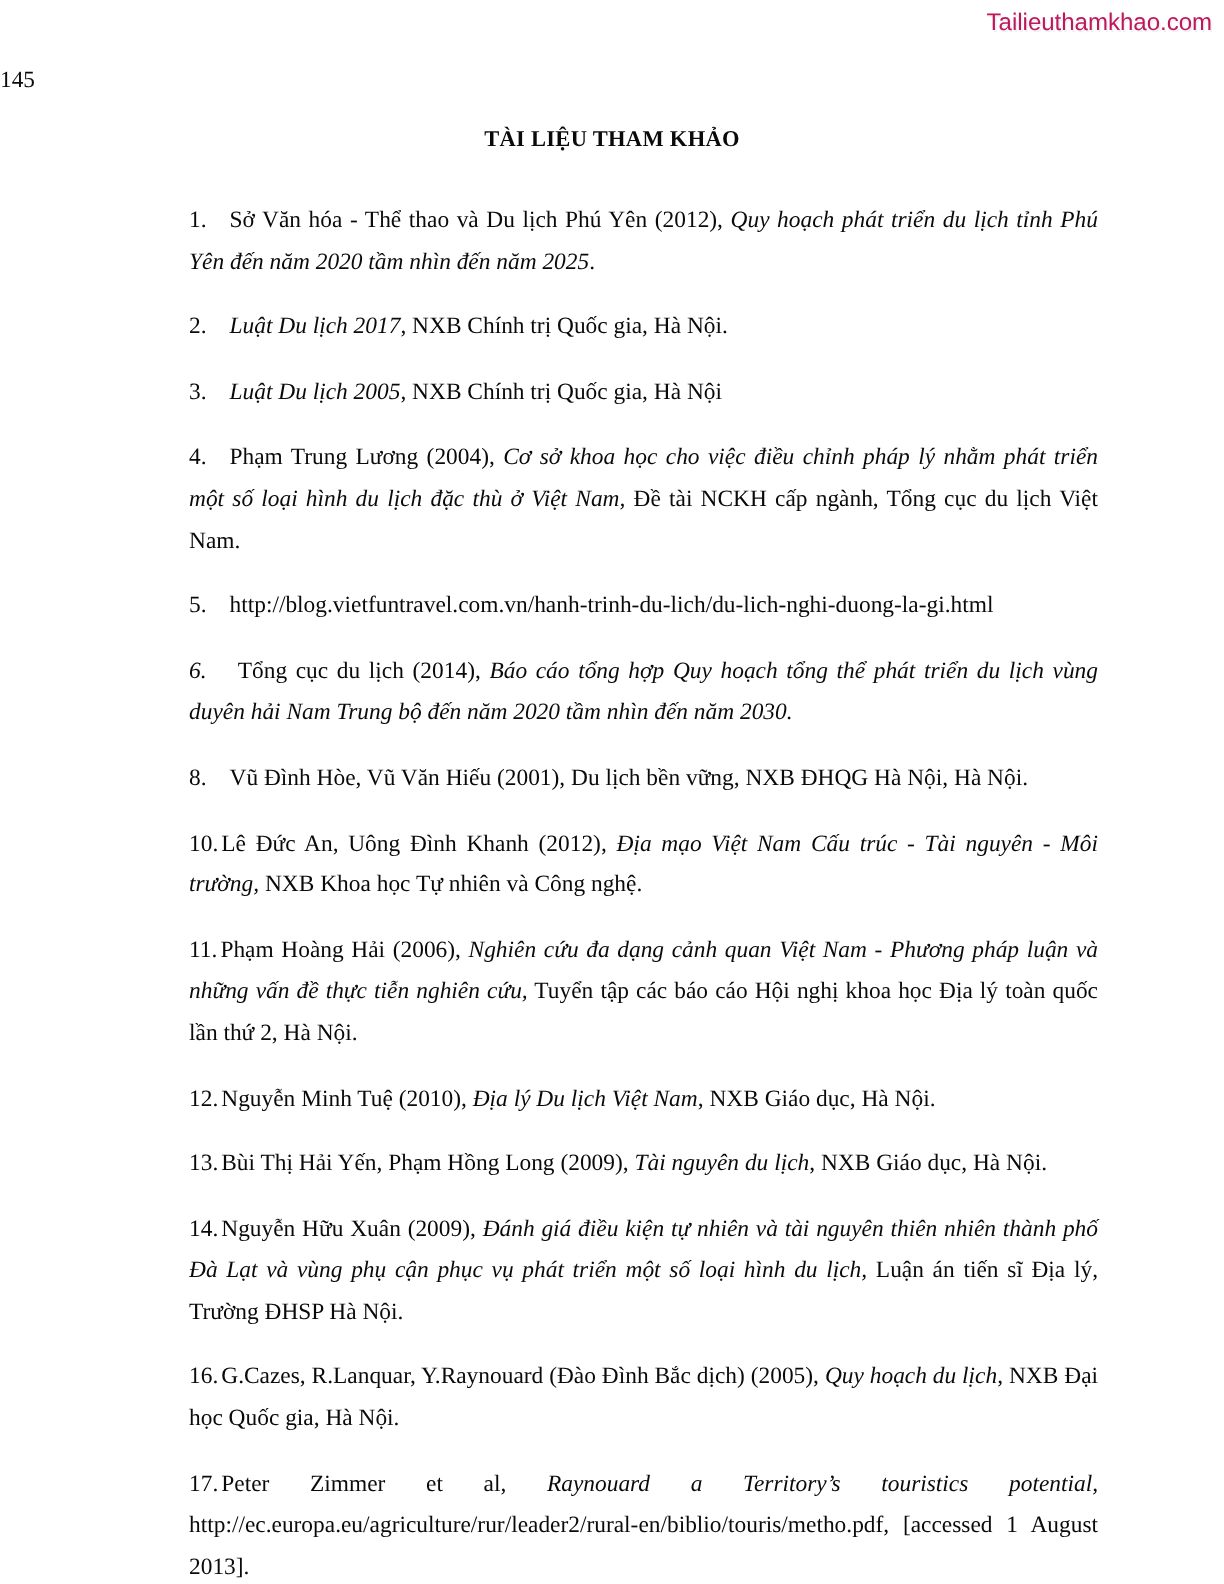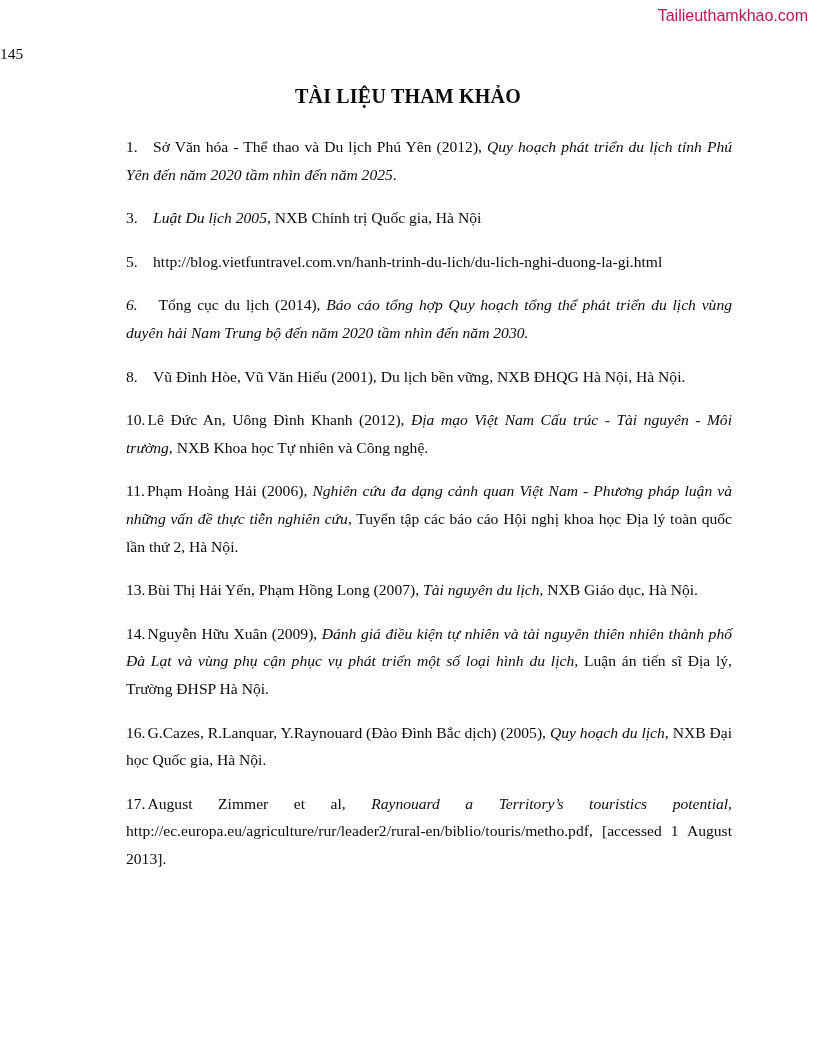--- a/index.html
+++ b/index.html
@@ -31,21 +31,21 @@
     width: 100%;
     font-size: 15.5px;
   }
   .doc-title {
     position: absolute;
     top: 85px;
     left: 0;
     width: 100%;
     text-align: center;
     font-weight: bold;
-    font-size: 20px;
+    font-size: 15px;
     letter-spacing: 0.2px;
   }
   .ref-list {
     position: absolute;
     left: 110px;
     top: 117px;
     width: 638px;
     font-size: 15.6px;
     line-height: 27.6px;
     text-align: justify;
@@ -72,23 +72,26 @@
 <body>
 
 <div class="watermark">Tailieuthamkhao.com</div>
 
 <div class="page-number">145</div>
 
 <div class="doc-title">TÀI LIỆU THAM KHẢO</div>
 
 <div class="ref-list">
     <div class="ref-item"><span class="ref-num">1.</span><span class="rm">Sở Văn hóa - Thể thao và Du lịch Phú Yên (2012), </span><span class="it">Quy hoạch phát triển du lịch tỉnh Phú Yên đến năm 2020 tầm nhìn đến năm 2025</span><span class="rm">.</span></div>
+    <div class="ref-item"><span class="ref-num">2.</span><span class="it">Luật Du lịch 2017</span><span class="rm">, NXB Chính trị Quốc gia, Hà Nội.</span></div>
     <div class="ref-item"><span class="ref-num">3.</span><span class="it">Luật Du lịch 2005</span><span class="rm">, NXB Chính trị Quốc gia, Hà Nội</span></div>
+    <div class="ref-item"><span class="ref-num">4.</span><span class="rm">Phạm Trung Lương (2004), </span><span class="it">Cơ sở khoa học cho việc điều chỉnh pháp lý nhằm phát triển một số loại hình du lịch đặc thù ở Việt Nam,</span><span class="rm"> Đề tài NCKH cấp ngành, Tổng cục du lịch Việt Nam.</span></div>
     <div class="ref-item"><span class="ref-num">5.</span><span class="rm">http://blog.vietfuntravel.com.vn/hanh-trinh-du-lich/du-lich-nghi-duong-la-gi.html</span></div>
     <div class="ref-item"><span class="ref-num it">6.</span><span class="rm"> Tổng cục du lịch (2014), </span><span class="it">Báo cáo tổng hợp Quy hoạch tổng thể phát triển du lịch vùng duyên hải Nam Trung bộ đến năm 2020 tầm nhìn đến năm 2030.</span></div>
     <div class="ref-item"><span class="ref-num">8.</span><span class="rm">Vũ Đình Hòe, Vũ Văn Hiếu (2001), Du lịch bền vững, NXB ĐHQG Hà Nội, Hà Nội.</span></div>
     <div class="ref-item"><span class="ref-num n2">10.</span><span class="rm">Lê Đức An, Uông Đình Khanh (2012), </span><span class="it">Địa mạo Việt Nam Cấu trúc - Tài nguyên - Môi trường,</span><span class="rm"> NXB Khoa học Tự nhiên và Công nghệ.</span></div>
     <div class="ref-item"><span class="ref-num n2">11.</span><span class="rm">Phạm Hoàng Hải (2006), </span><span class="it">Nghiên cứu đa dạng cảnh quan Việt Nam - Phương pháp luận và những vấn đề thực tiễn nghiên cứu,</span><span class="rm"> Tuyển tập các báo cáo Hội nghị khoa học Địa lý toàn quốc lần thứ 2, Hà Nội.</span></div>
-    <div class="ref-item"><span class="ref-num n2">13.</span><span class="rm">Bùi Thị Hải Yến, Phạm Hồng Long (2007), </span><span class="it">Tài nguyên du lịch</span><span class="rm">, NXB Giáo dục, Hà Nội.</span></div>
+    <div class="ref-item"><span class="ref-num n2">12.</span><span class="rm">Nguyễn Minh Tuệ (2010), </span><span class="it">Địa lý Du lịch Việt Nam</span><span class="rm">, NXB Giáo dục, Hà Nội.</span></div>
+    <div class="ref-item"><span class="ref-num n2">13.</span><span class="rm">Bùi Thị Hải Yến, Phạm Hồng Long (2009), </span><span class="it">Tài nguyên du lịch</span><span class="rm">, NXB Giáo dục, Hà Nội.</span></div>
     <div class="ref-item"><span class="ref-num n2">14.</span><span class="rm">Nguyễn Hữu Xuân (2009), </span><span class="it">Đánh giá điều kiện tự nhiên và tài nguyên thiên nhiên thành phố Đà Lạt và vùng phụ cận phục vụ phát triển một số loại hình du lịch,</span><span class="rm"> Luận án tiến sĩ Địa lý, Trường ĐHSP Hà Nội.</span></div>
     <div class="ref-item"><span class="ref-num n2">16.</span><span class="rm">G.Cazes, R.Lanquar, Y.Raynouard (Đào Đình Bắc dịch) (2005), </span><span class="it">Quy hoạch du lịch</span><span class="rm">, NXB Đại học Quốc gia, Hà Nội.</span></div>
-    <div class="ref-item"><span class="ref-num n2">17.</span><span class="rm">August Zimmer et al, </span><span class="it">Raynouard a Territory’s touristics potential,</span><span class="rm"> http://ec.europa.eu/agriculture/rur/leader2/rural-en/biblio/touris/metho.pdf, [accessed 1 August 2013].</span></div>
+    <div class="ref-item"><span class="ref-num n2">17.</span><span class="rm">Peter Zimmer et al, </span><span class="it">Raynouard a Territory’s touristics potential,</span><span class="rm"> http://ec.europa.eu/agriculture/rur/leader2/rural-en/biblio/touris/metho.pdf, [accessed 1 August 2013].</span></div>
   </div>
 
 </body></html>

